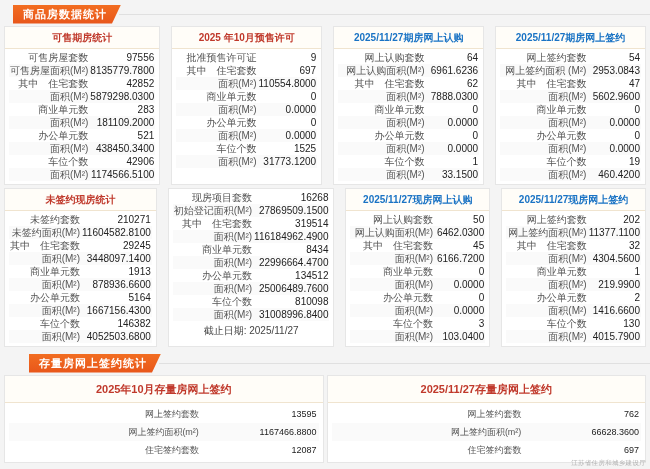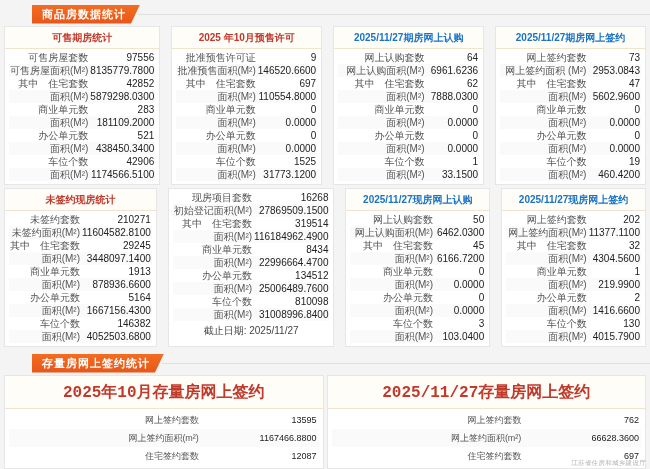--- a/index.html
+++ b/index.html
@@ -28,21 +28,21 @@
     background: linear-gradient(180deg, #f26d21 0%, #e8561a 100%);
     color: #ffffff;
     font-size: 11px;
     font-weight: bold;
     letter-spacing: 1px;
     padding: 3px 14px 3px 10px;
     height: 19px;
     line-height: 13px;
     display: inline-block;
     clip-path: polygon(0 0, 100% 0, calc(100% - 9px) 100%, 0 100%);
-    margin-left: 32px;
+    margin-left: 13px;
   }
   .ribbon-line {
     flex: 1;
     height: 1px;
     background: #e0e0e0;
     margin-left: -2px;
   }
 
   
   .grid {
@@ -101,25 +101,25 @@
   .note {
     text-align: center;
     font-size: 10px;
     color: #444444;
     padding: 3px 0 2px 0;
   }
 
   
   .bottom {
     margin-top: 6px;
+    padding-left: 16px;
   }
   .card-lg .card-title {
-    font-size: 16px;
+    font-size: 11px;
     padding: 6px 2px 5px 2px;
-    font-family: Liberation Mono, monospace;
   }
   .card-lg table.kv { font-size: 9px; }
   .card-lg table.kv td { line-height: 14px; padding: 2px 2px; }
 
   .footer {
     position: absolute;
     right: 4px;
     bottom: 1px;
     font-size: 6.5px;
     color: #b0b0b0;
@@ -190,24 +190,20 @@
 
     <div class="card">
       <div class="card-title">2025 年10月预售许可</div>
       <div class="card-body">
         <table class="kv">
           <tbody>
               <tr>
                 <td class="k">批准预售许可证</td>
                 <td class="v">9</td>
               </tr>
-          <tr class="alt">
-                <td class="k">批准预售面积(M²)</td>
-                <td class="v">146520.6600</td>
-              </tr>
           <tr>
                 <td class="k">其中　住宅套数</td>
                 <td class="v">697</td>
               </tr>
           <tr class="alt">
                 <td class="k">面积(M²)</td>
                 <td class="v">110554.8000</td>
               </tr>
           <tr>
                 <td class="k">商业单元数</td>
@@ -288,21 +284,21 @@
       </div>
     </div>
 
     <div class="card">
       <div class="card-title blue">2025/11/27期房网上签约</div>
       <div class="card-body">
         <table class="kv">
           <tbody>
               <tr>
                 <td class="k">网上签约套数</td>
-                <td class="v">73</td>
+                <td class="v">54</td>
               </tr>
           <tr class="alt">
                 <td class="k">网上签约面积 (M²)</td>
                 <td class="v">2953.0843</td>
               </tr>
           <tr>
                 <td class="k">其中　住宅套数</td>
                 <td class="v">47</td>
               </tr>
           <tr class="alt">

